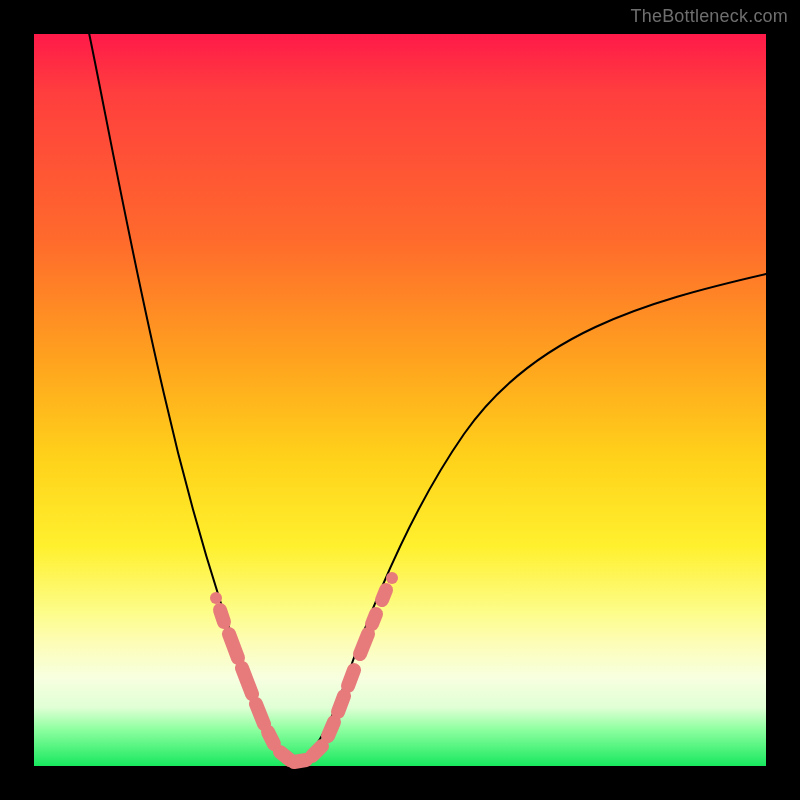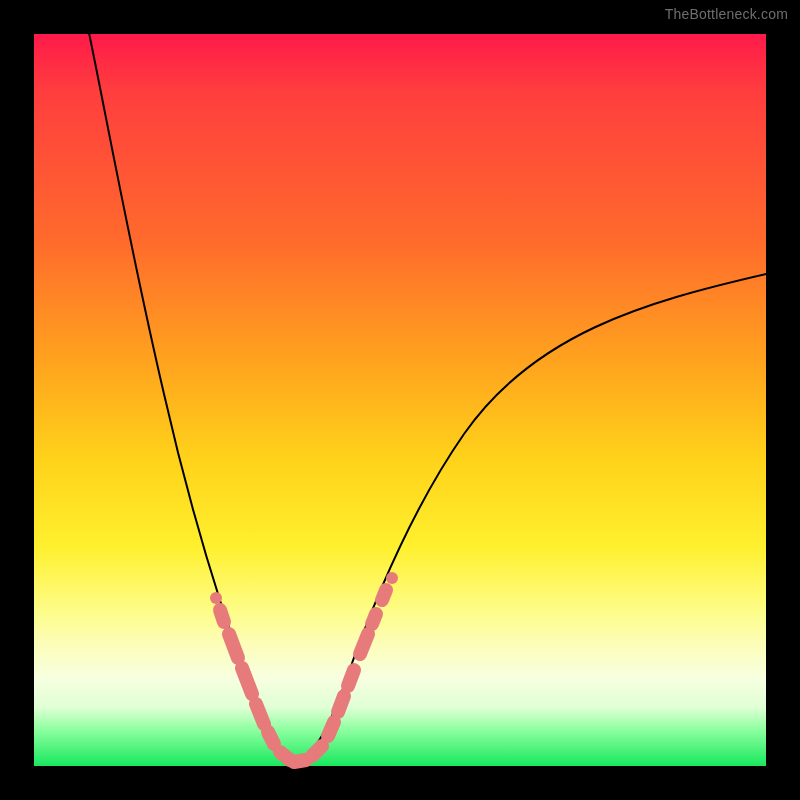--- a/index.html
+++ b/index.html
@@ -40,21 +40,21 @@
       #e0ffd5 92%,
       #8effa0 95%,
       #18e85e 100%
     );
   }
   .watermark {
     position: absolute;
     top: 6px;
     right: 12px;
     color: #6e6e6e;
-    font-size: 14px;
+    font-size: 18px;
     font-weight: 500;
     letter-spacing: 0.2px;
     user-select: none;
   }
   svg.curve {
     position: absolute;
     left: 0;
     top: 0;
     width: 732px;
     height: 732px;

